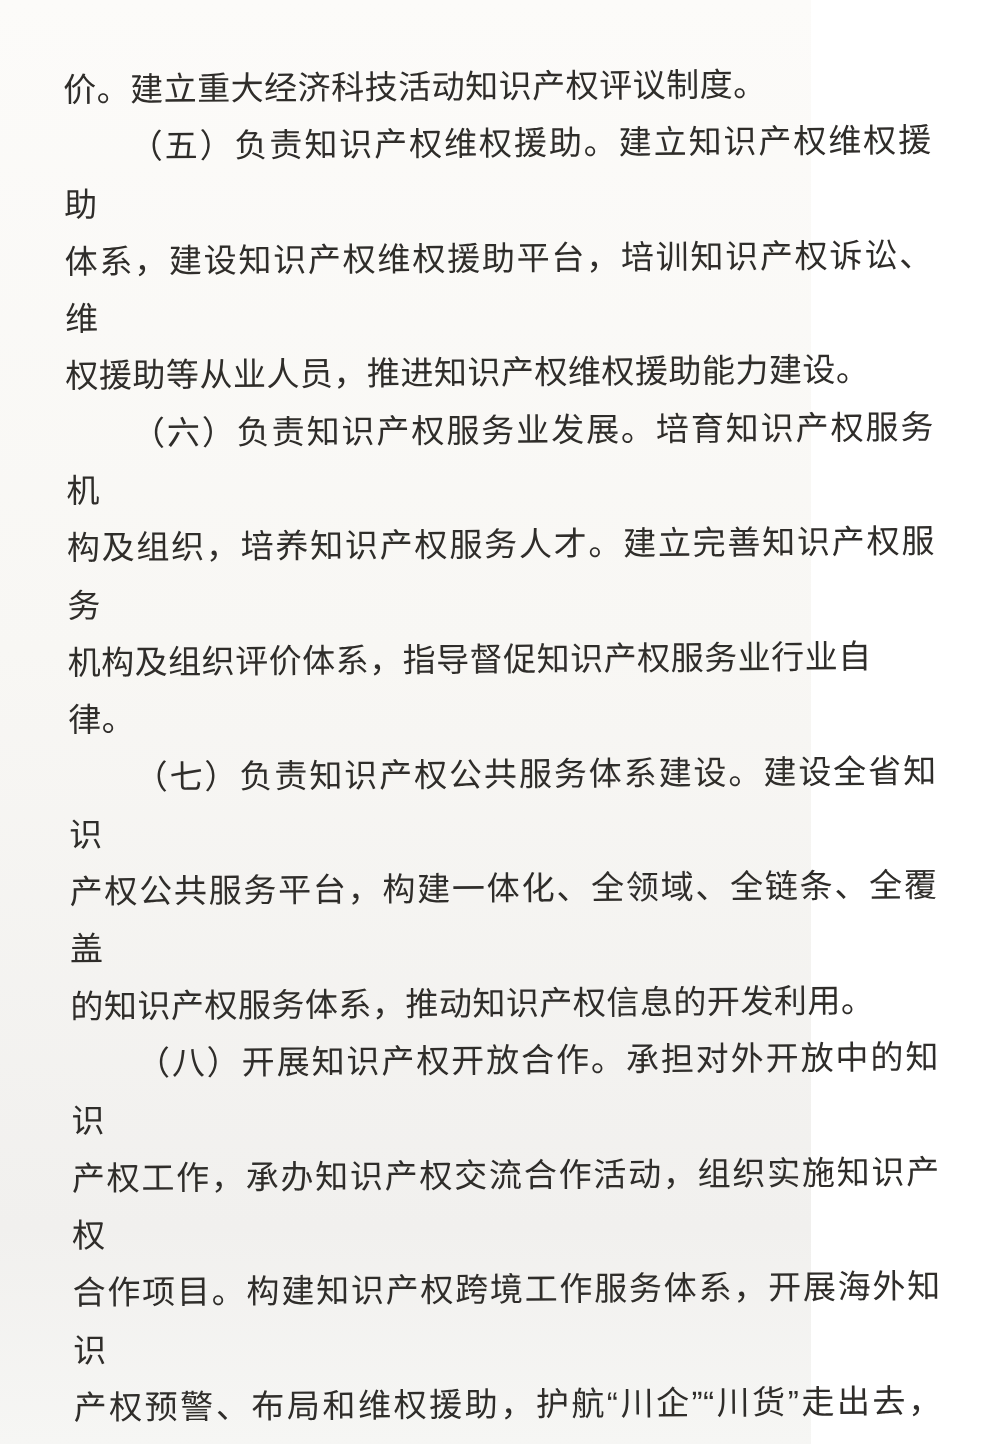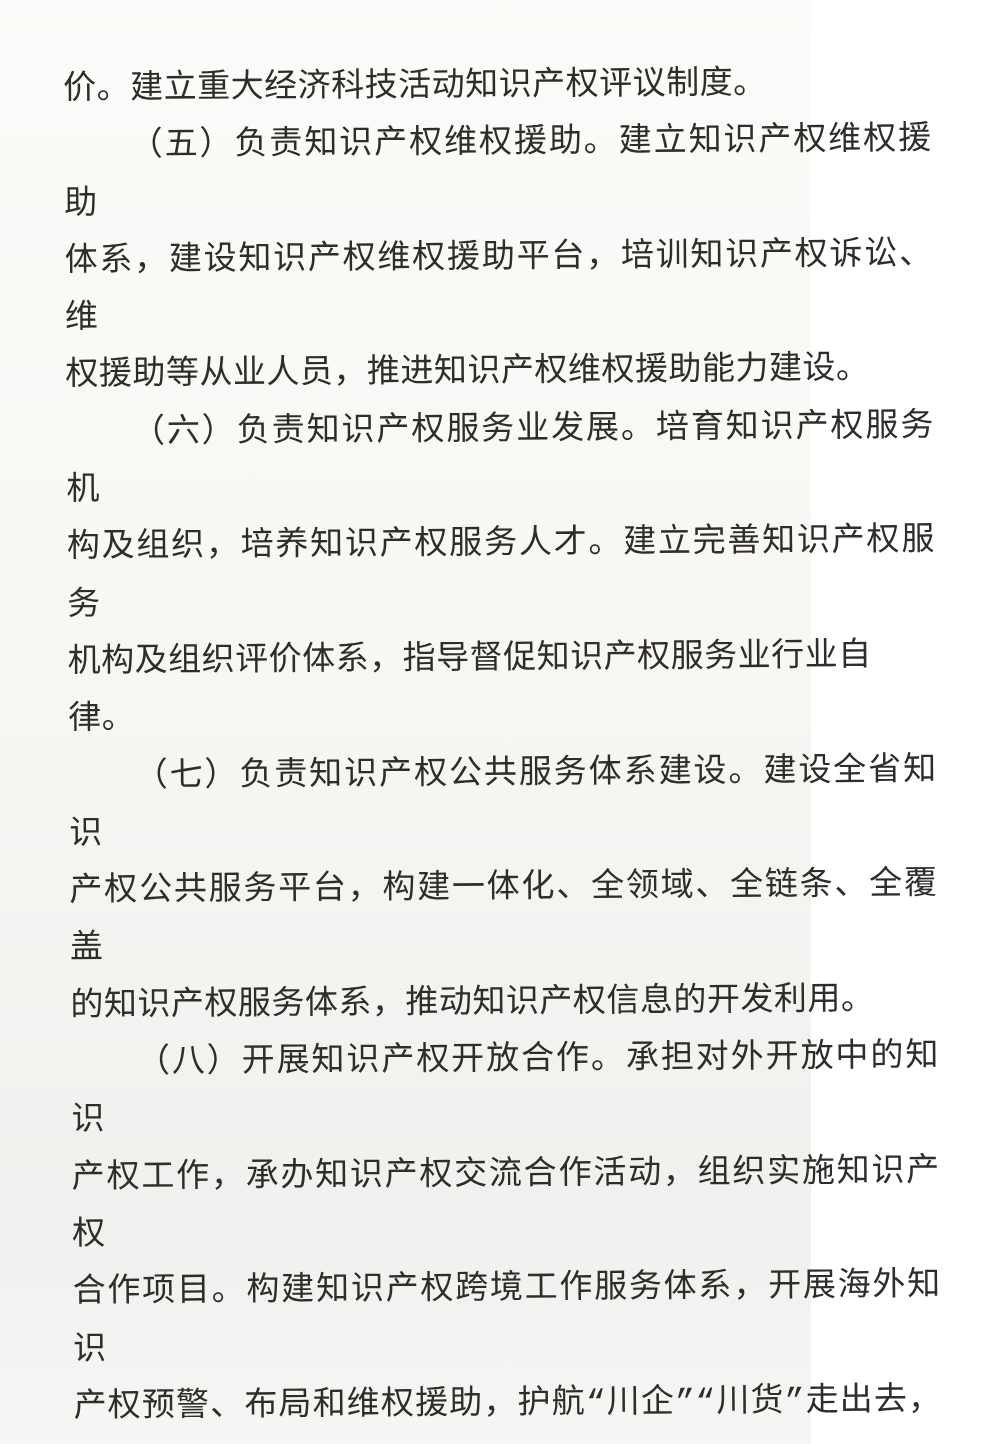--- a/index.html
+++ b/index.html
@@ -7,21 +7,21 @@
     padding: 0;
     width: 996px;
     height: 1444px;
     overflow: hidden;
   }
   .page {
     position: relative;
     width: 811px;
     height: 1444px;
     background: linear-gradient(180deg, #fcfbf9 0%, #f8f7f4 45%, #f1f0ee 85%, #f6f6f4 100%);
-    font-family: Liberation Mono, monospace;
+    font-family: Liberation Sans, sans-serif;
     color: #2f2d2a;
   }
   .content {
     position: absolute;
     left: 63px;
     top: 58px;
     width: 868px;
     transform: rotate(-0.45deg);
     transform-origin: 50% 0;
   }

